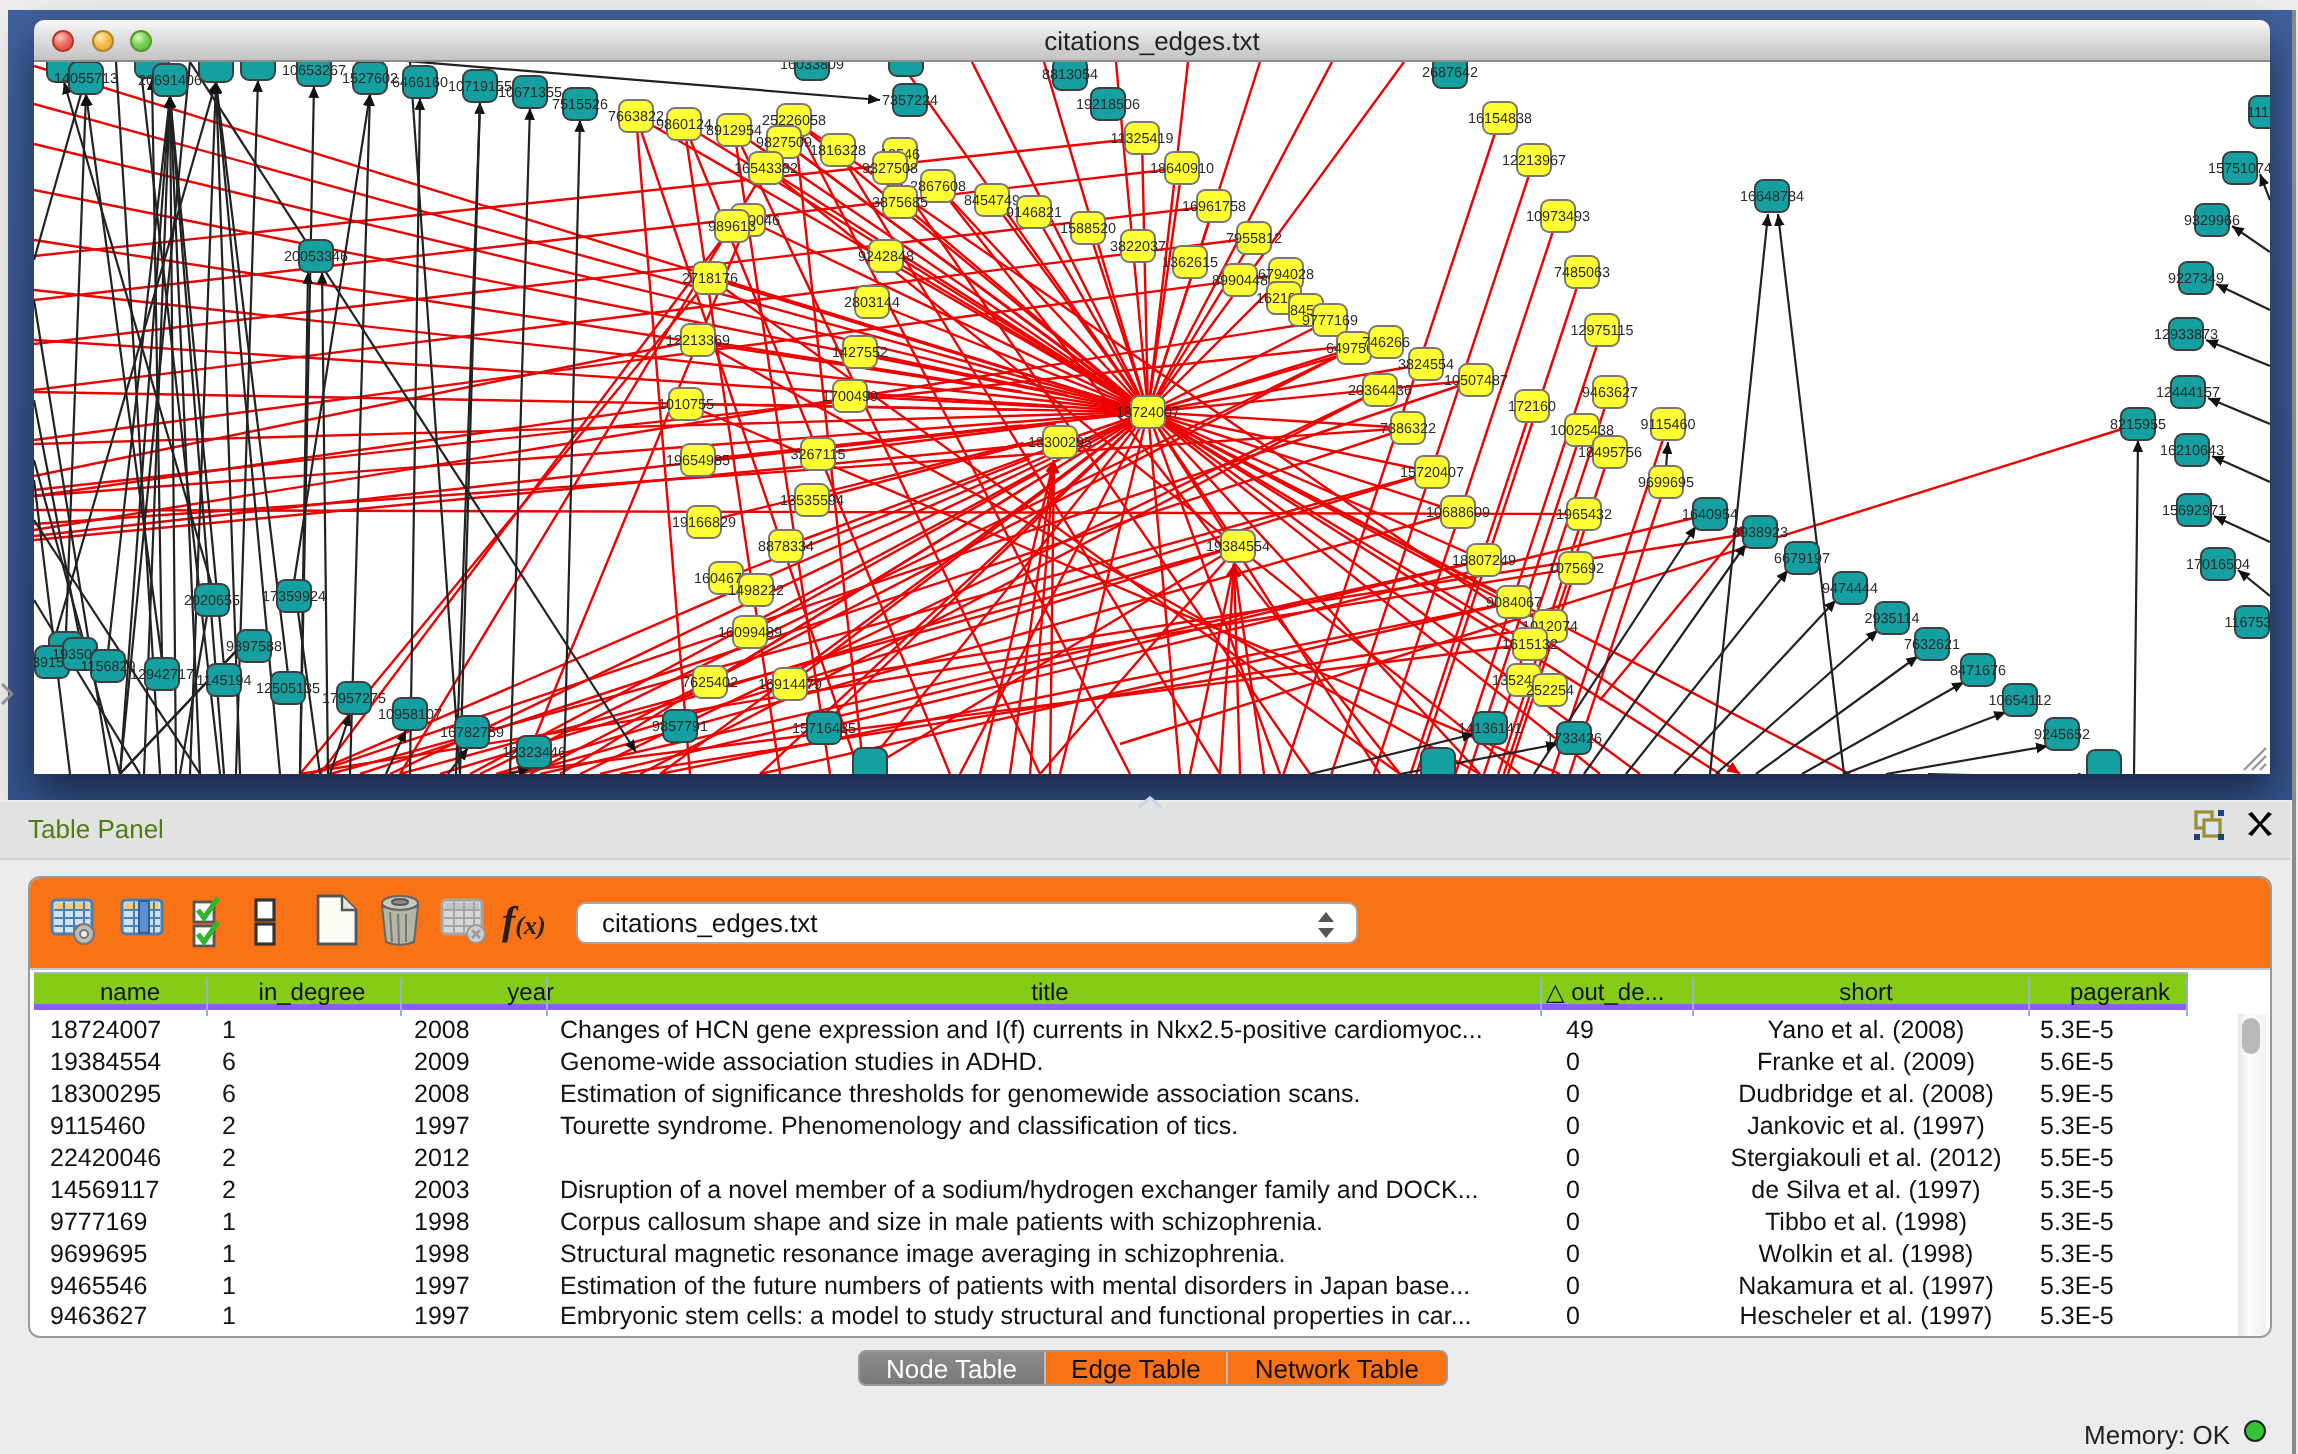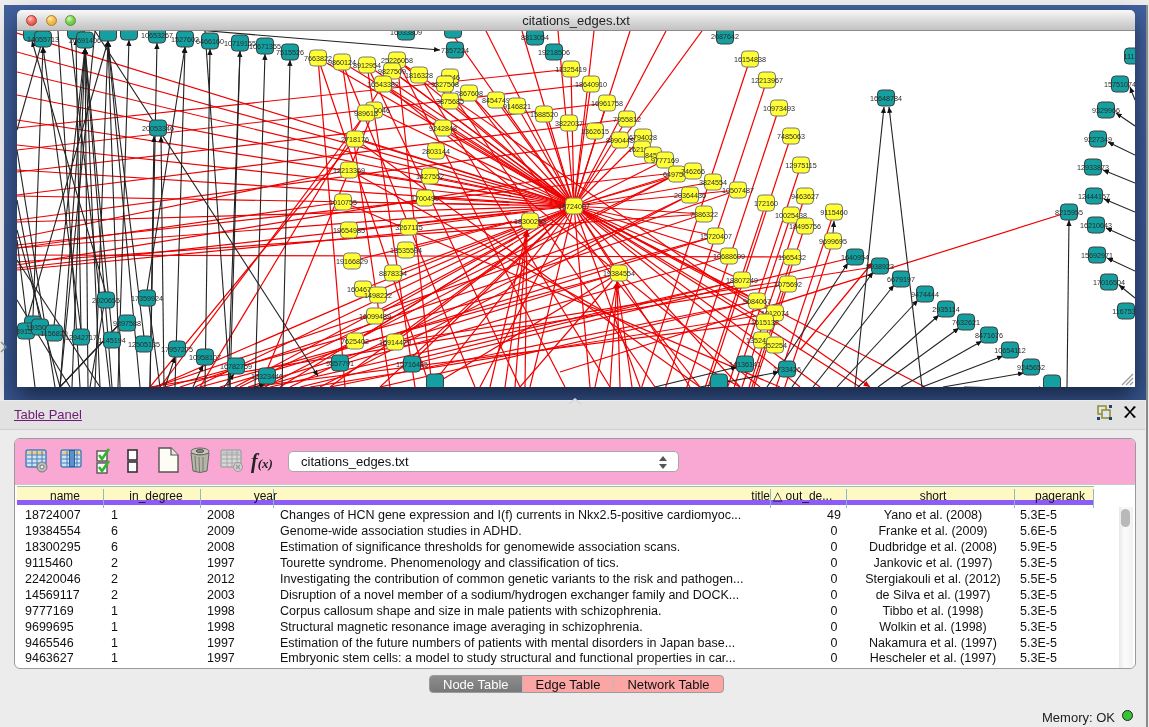--- a/index.html
+++ b/index.html
@@ -10,41 +10,41 @@
   border-radius:5px 5px 0 0; box-shadow: 0 10px 22px rgba(0,0,10,0.55); }
 .titlebar { position:absolute; left:0; top:0; width:100%; height:21px;
   background:linear-gradient(#f9f9f9,#d9d9d9 55%,#c3c3c3);
   border-radius:5px 5px 0 0; border-bottom:1px solid #8c8c8c; }
 .titlebar .tl { position:absolute; top:4.5px; width:11px; height:11px; border-radius:50%; }
 .title { position:absolute; width:100%; text-align:center; top:3px; font-size:13px; color:#222; }
 .canvas { position:absolute; left:0; top:21px; width:1118px; height:356px; background:#fff; overflow:hidden; }
 .tpanel { position:absolute; left:0; top:400px; width:1149px; height:327px; background:#ececec; }
 .tphead { position:absolute; left:0; top:1px; width:1145px; height:29px; background:#e2e2e2;
   border-bottom:1px solid #d0d0d0; }
-.tphead .t { position:absolute; left:14px; top:6px; font-size:13px; color:#701a75;text-decoration:underline; }
+.tphead .t { position:absolute; left:14px; top:6px; font-size:13px; color:#4d7c0f; }
 .container { position:absolute; left:14px; top:38px; width:1122px; height:231px;
   background:#fff; border:1px solid #9a9a9a; border-radius:6px; overflow:hidden; }
-.toolbar { position:absolute; left:0; top:0; width:100%; height:46px; background:#f9a8d4;
+.toolbar { position:absolute; left:0; top:0; width:100%; height:46px; background:#f97316;
   border-bottom:1px solid #c8c8c8; }
 .dd { position:absolute; left:273px; top:12px; width:391px; height:21px; background:#fff;
   border:1px solid #a8a8a8; border-radius:5px; font-size:13px; color:#111; padding:2px 0 0 12px; }
-.thead { position:absolute; left:2px; top:47px; width:1077px; height:19px; background:#fef9c3;
-  border-top:1px solid #9bb; border-bottom:5px solid #8b5cf6; font-size:12px; color:#111; }
+.thead { position:absolute; left:2px; top:47px; width:1077px; height:19px; background:#84cc16;
+  border-top:1px solid #9bb; border-bottom:3px solid #8b5cf6; font-size:12px; color:#111; }
 .thead div, .tr div { position:absolute; top:2px; }
 .tbody { position:absolute; left:2px; top:67px; width:1077px; height:163px; font-size:12.5px; color:#111; }
 .tr { position:relative; height:15.95px; }
 .tr div { white-space:nowrap; overflow:hidden; }
 .c0 { left:8px; width:80px; } .c1 { left:94px; width:90px; } .c2 { left:190px; width:70px; }
-.c3 { left:263px; width:490px; } .c4 { left:782px; width:70px;text-align:center; }
+.c3 { left:263px; width:490px; } .c4 { left:766px; width:70px; }
 .c5 { left:832px; width:168px; text-align:center; } .c6 { left:1003px; width:80px; }
 .hsep { position:absolute; top:0; height:19px; width:1px; background:#8fb6cc; }
 .scrolltrack { position:absolute; right:2px; top:68px; width:14px; height:161px; background:linear-gradient(90deg,#e8e8e8,#fbfbfb 40%,#f2f2f2); }
 .scrollthumb { position:absolute; left:2px; top:2px; width:9px; height:18px; background:#b9b9b9; border-radius:5px; }
 .tabs { position:absolute; left:429px; top:275px; height:18px; display:flex;
-  border:1px solid #9b9b9b; border-radius:4px; overflow:hidden; font-size:13px; background:#fca5a5; }
+  border:1px solid #9b9b9b; border-radius:4px; overflow:hidden; font-size:13px; background:#f97316; }
 .tabs div { padding:1px 13px 0 13px; color:#111; border-right:1px solid #bbb; }
 .tabs div.sel { background:linear-gradient(#8d8d8d,#787878); color:#fff; }
 .statusbar { position:absolute; right:34px; top:310px; font-size:13px; color:#222; }
 .memdot { position:absolute; right:16px; top:310px; width:11px; height:11px; border-radius:50%;
   background:#35c435; border:1.5px solid #222; }
 </style></head>
 <body>
 <div class="deskblue"></div>
 <div class="win">
   <div class="canvas">
@@ -654,21 +654,21 @@
         <svg style="position:absolute;right:10px;top:3px" width="10" height="15" viewBox="0 0 10 15">
           <path d="M5,1 L9,6 L1,6 z" fill="#555"></path>
             <path d="M5,14 L9,9 L1,9 z" fill="#555"></path>
         </svg>
       </div>
     </div>
     <div class="thead">
       <div style="left:8px;width:80px;text-align:center">name</div>
       <div style="left:94px;width:90px;text-align:center">in_degree</div>
       <div style="left:190px;width:70px;text-align:right">year</div>
-      <div style="left:263px;width:490px;text-align:right">title</div>
+      <div style="left:263px;width:490px;text-align:center">title</div>
       <div style="left:756px;width:72px">△ out_de...</div>
       <div style="left:832px;width:168px;text-align:center">short</div>
       <div style="left:1003px;width:80px;text-align:center">pagerank</div>
       <div class="hsep" style="left:86px"></div>
         <div class="hsep" style="left:183px"></div>
       <div class="hsep" style="left:256px"></div>
         <div class="hsep" style="left:753px"></div>
       <div class="hsep" style="left:829px"></div>
         <div class="hsep" style="left:997px"></div>
       <div class="hsep" style="left:1076px"></div>
@@ -707,21 +707,20 @@
           <div class="c2">1997</div>
           <div class="c3">Tourette syndrome. Phenomenology and classification of tics.</div>
           <div class="c4">0</div>
           <div class="c5">Jankovic et al. (1997)</div>
           <div class="c6">5.3E-5</div>
         </div>
 <div class="tr">
           <div class="c0">22420046</div>
           <div class="c1">2</div>
           <div class="c2">2012</div>
-          <div class="c3">Investigating the contribution of common genetic variants to the risk and pathogen...</div>
           <div class="c4">0</div>
           <div class="c5">Stergiakouli et al. (2012)</div>
           <div class="c6">5.5E-5</div>
         </div>
 <div class="tr">
           <div class="c0">14569117</div>
           <div class="c1">2</div>
           <div class="c2">2003</div>
           <div class="c3">Disruption of a novel member of a sodium/hydrogen exchanger family and DOCK...</div>
           <div class="c4">0</div>

